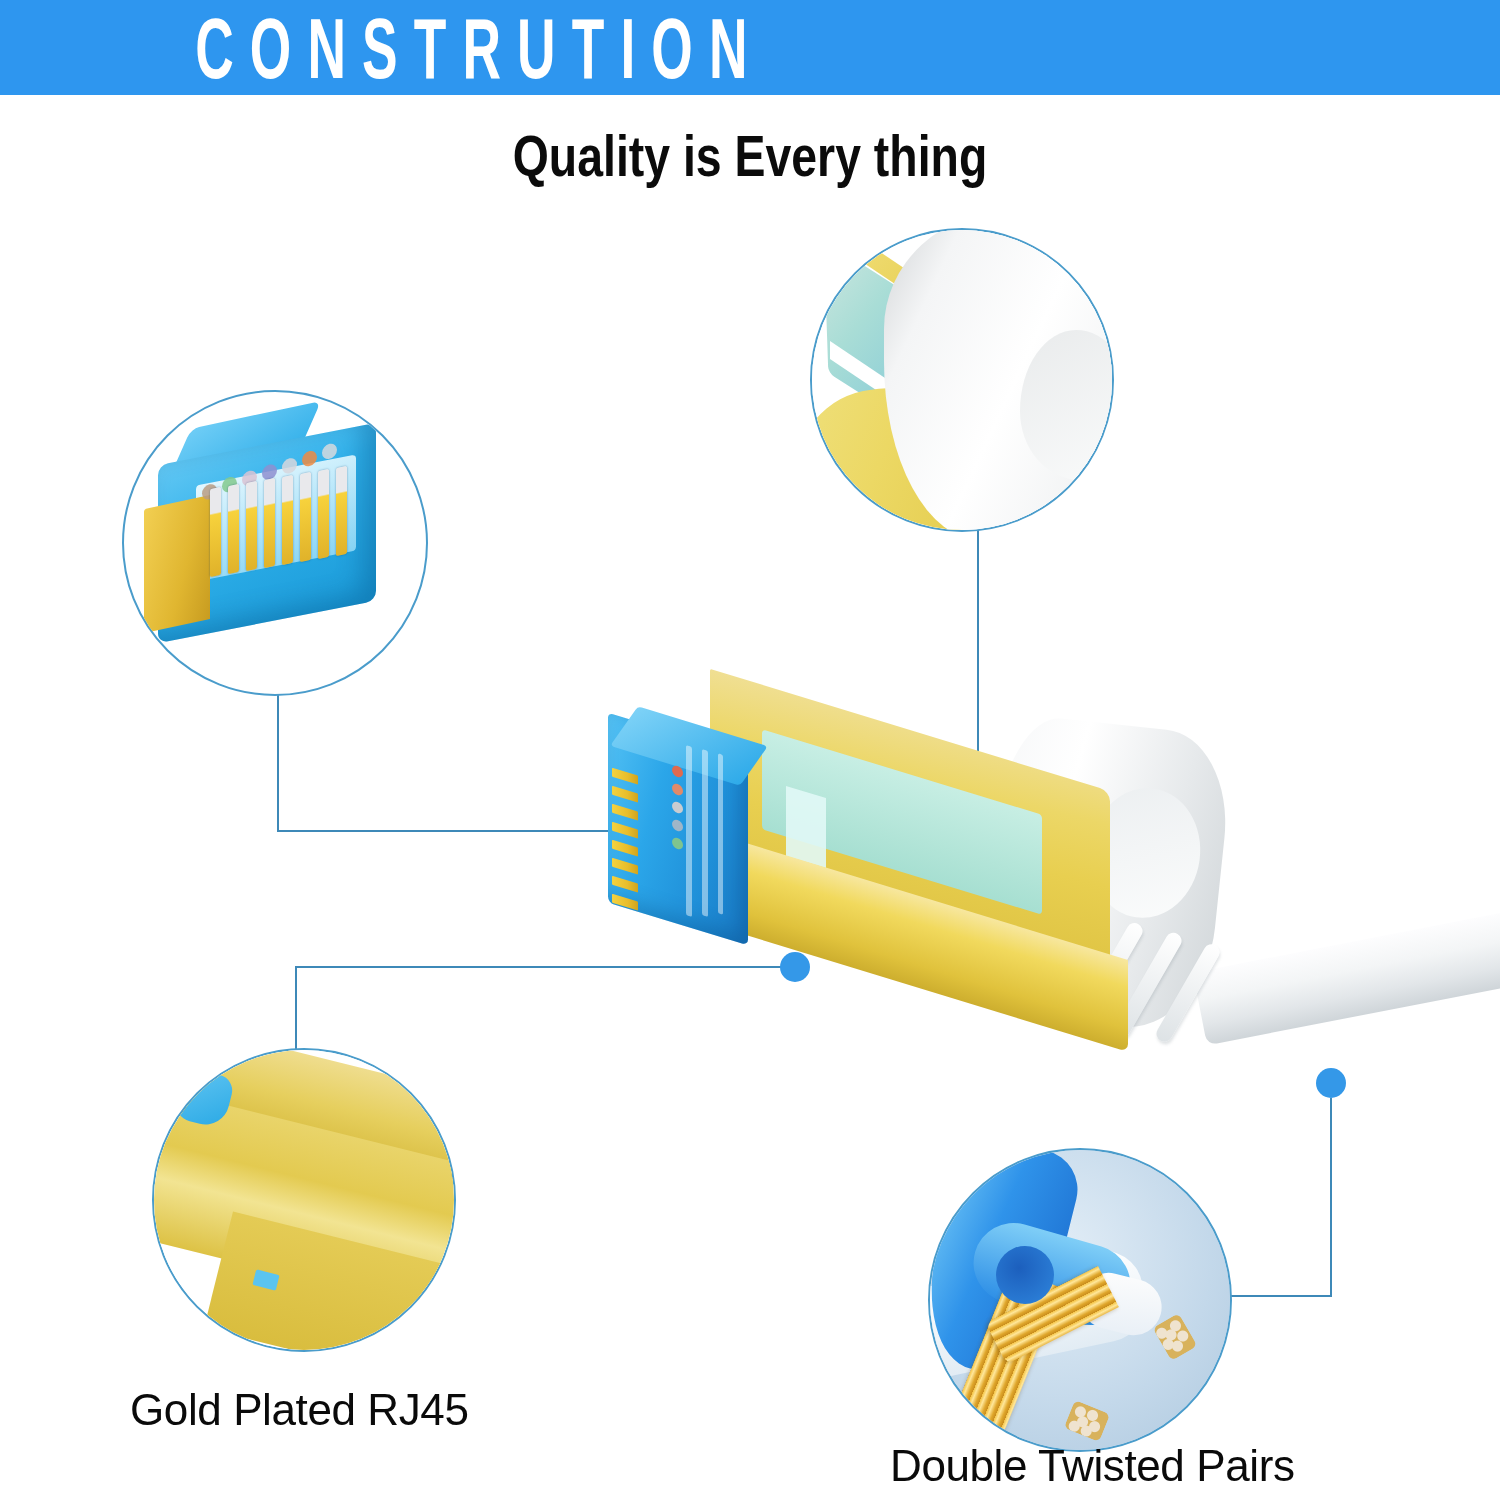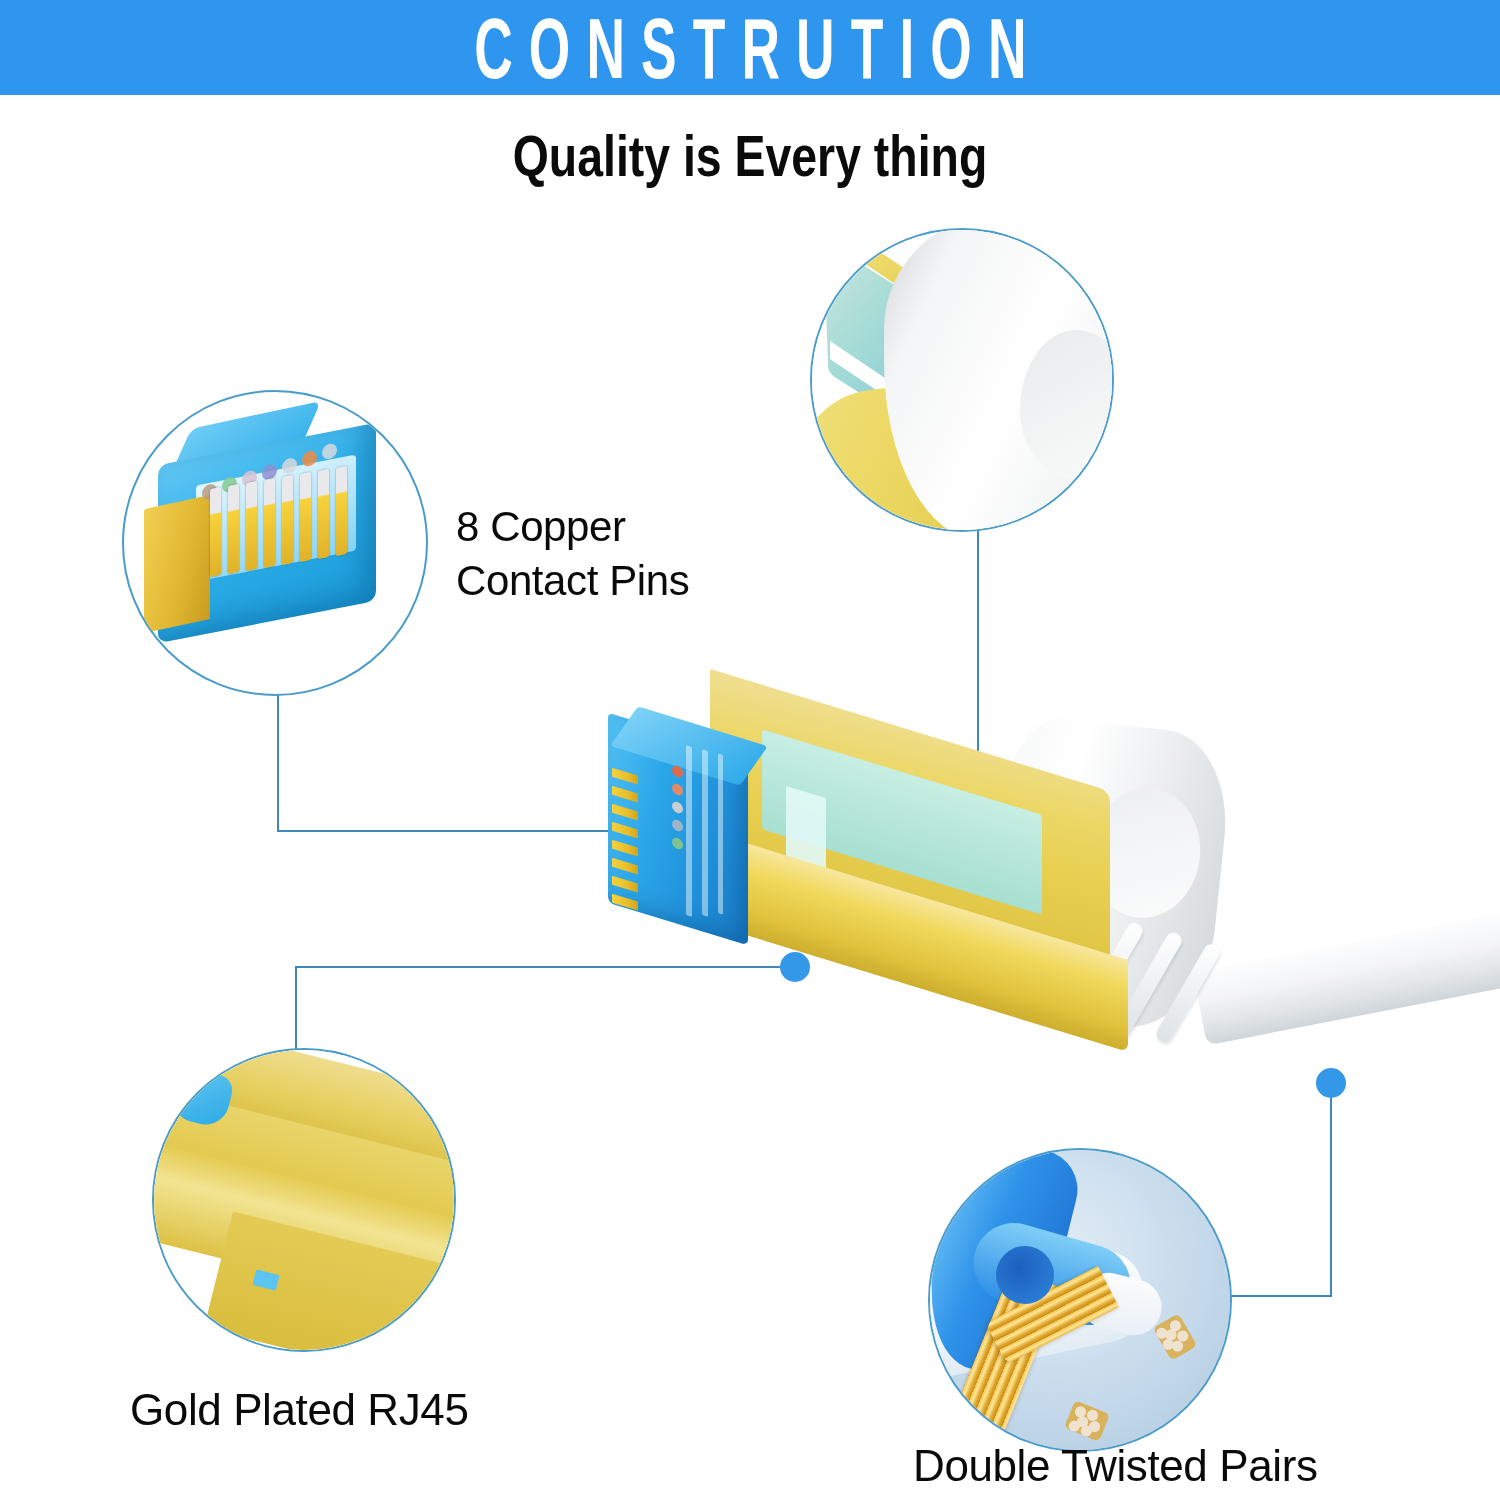--- a/index.html
+++ b/index.html
@@ -22,21 +22,21 @@
   
   .banner {
     position: absolute;
     left: 0;
     top: 0;
     width: 1500px;
     height: 95px;
     background: #2e96ef;
     display: flex;
     align-items: center;
-    justify-content: center;
+    justify-content: flex-start;
   }
   .banner-title {
     color: #ffffff;
     font-family: "Liberation Sans Narrow", "Liberation Sans", sans-serif;
     font-size: 86px;
     font-weight: 700;
     letter-spacing: 26px;
     line-height: 1;
     text-indent: 26px;
     transform: scaleX(0.62);
@@ -67,21 +67,21 @@
     font-family: "Liberation Sans", sans-serif;
     font-size: 42px;
     font-weight: 400;
     line-height: 1.28;
     letter-spacing: -0.4px;
     white-space: pre-line;
   }
   .label-pins       { left: 456px; top: 500px; }
   .label-pvc        { left: 1158px; top: 322px; }
   .label-gold       { left: 130px;  top: 1382px; font-size: 44px; }
-  .label-pairs      { left: 890px;  top: 1438px; font-size: 44px; margin-left: 23px; }
+  .label-pairs      { left: 890px;  top: 1438px; font-size: 44px; }
 
   
   .leader {
     position: absolute;
     background: #3e89b8;
   }
   .leader-h { height: 2px; }
   .leader-v { width: 2px; }
 
   .dot {
@@ -471,21 +471,19 @@
       <div class="pairs-blue-jacket2"></div>
       <div class="pairs-white-inner"></div>
       <div class="wirebundle wire-a"></div>
       <div class="wirebundle wire-b"></div>
       <div class="pairs-blue-inner"></div>
       <div class="wire-tip tip-a"></div>
       <div class="wire-tip tip-b"></div>
     </div>
   </div>
 
-  <div class="label label-pins">8 Copper
-Contact Pins</div>
 
 
   <div class="label label-gold">Gold Plated RJ45</div>
 
   <div class="label label-pairs">Double Twisted Pairs</div>
 
 </div>
 
 </body></html>

